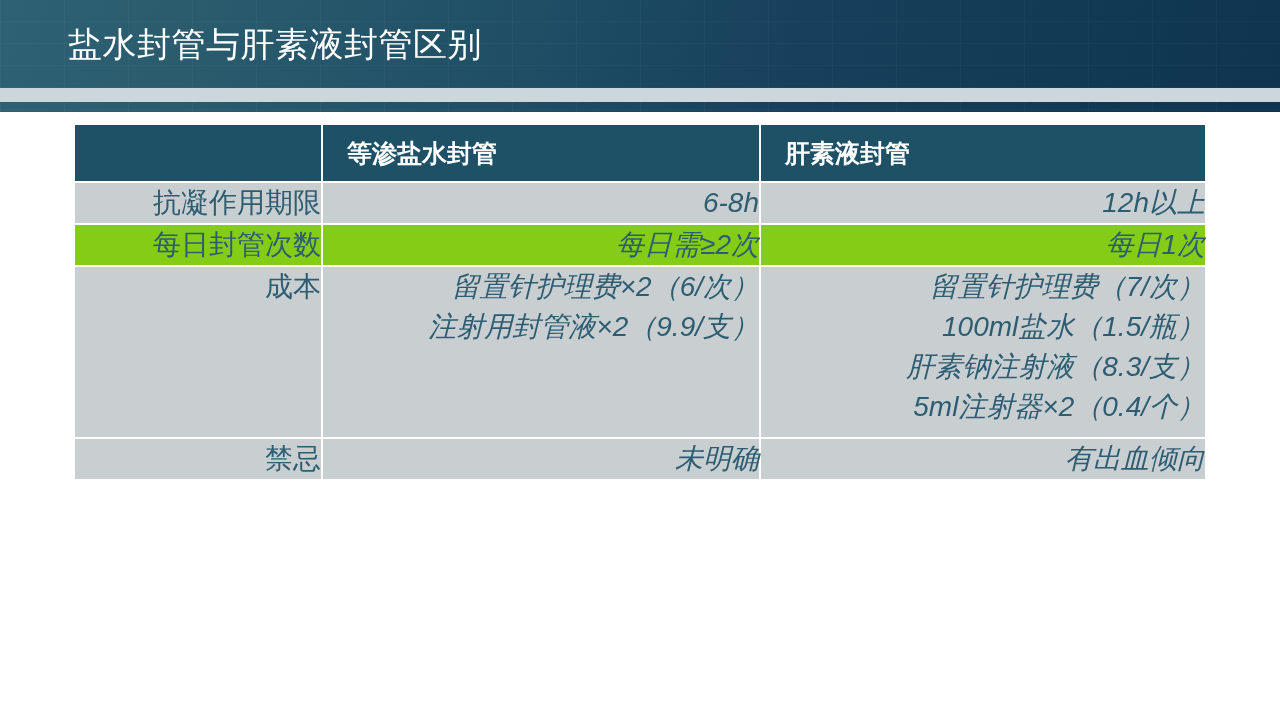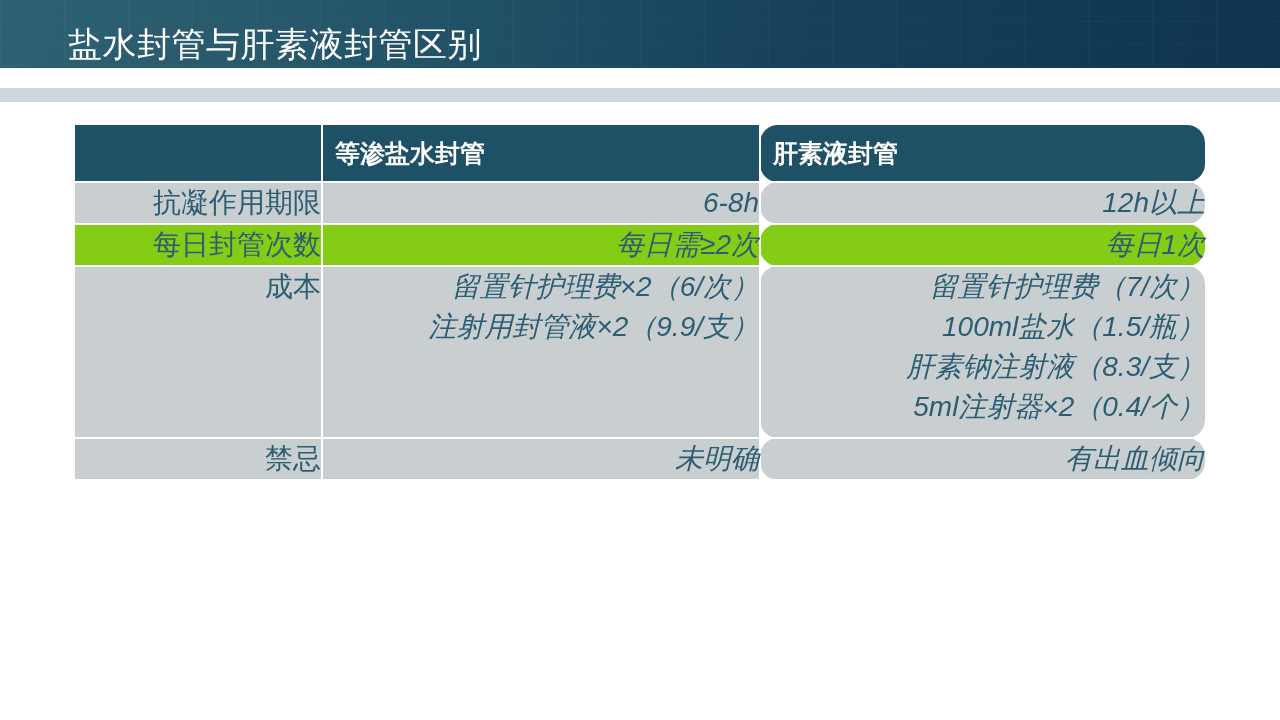--- a/index.html
+++ b/index.html
@@ -20,21 +20,21 @@
     height: 720px;
     background: #ffffff;
   }
 
   
   .title-banner {
     position: absolute;
     left: 0;
     top: 0;
     width: 1280px;
-    height: 68px;
+    height: 112px;
     background: linear-gradient(100deg,
                 #2d6173 0%,
                 #2a5c6e 14%,
                 #205066 38%,
                 #17405c 62%,
                 #123a55 82%,
                 #0f3450 100%);
     overflow: hidden;
   }
   .title-banner::after {
@@ -81,28 +81,28 @@
     width: 1130px;
     border-collapse: collapse;
     table-layout: fixed;
   }
   table.cmp col.c1 { width: 247px; }
   table.cmp col.c2 { width: 438px; }
   table.cmp col.c3 { width: 445px; }
 
   table.cmp th,
   table.cmp td {
-    padding: 0 0 0 12px;
+    padding: 0 0 0 24px;
     vertical-align: top;
     border-right: 2px solid #ffffff;
     border-bottom: 2px solid #ffffff;
     margin-left: 24px;
   }
   table.cmp th:last-child,
-  table.cmp td:last-child { border-right: none; border-radius: 18px; }
+  table.cmp td:last-child { border-right: none; }
 
   thead th {
     background: #1f5166;
     color: #ffffff;
     font-size: 25px;
     font-weight: bold;
     text-align: left;
     height: 56px;
     line-height: 56px;
     padding-top: 0;

